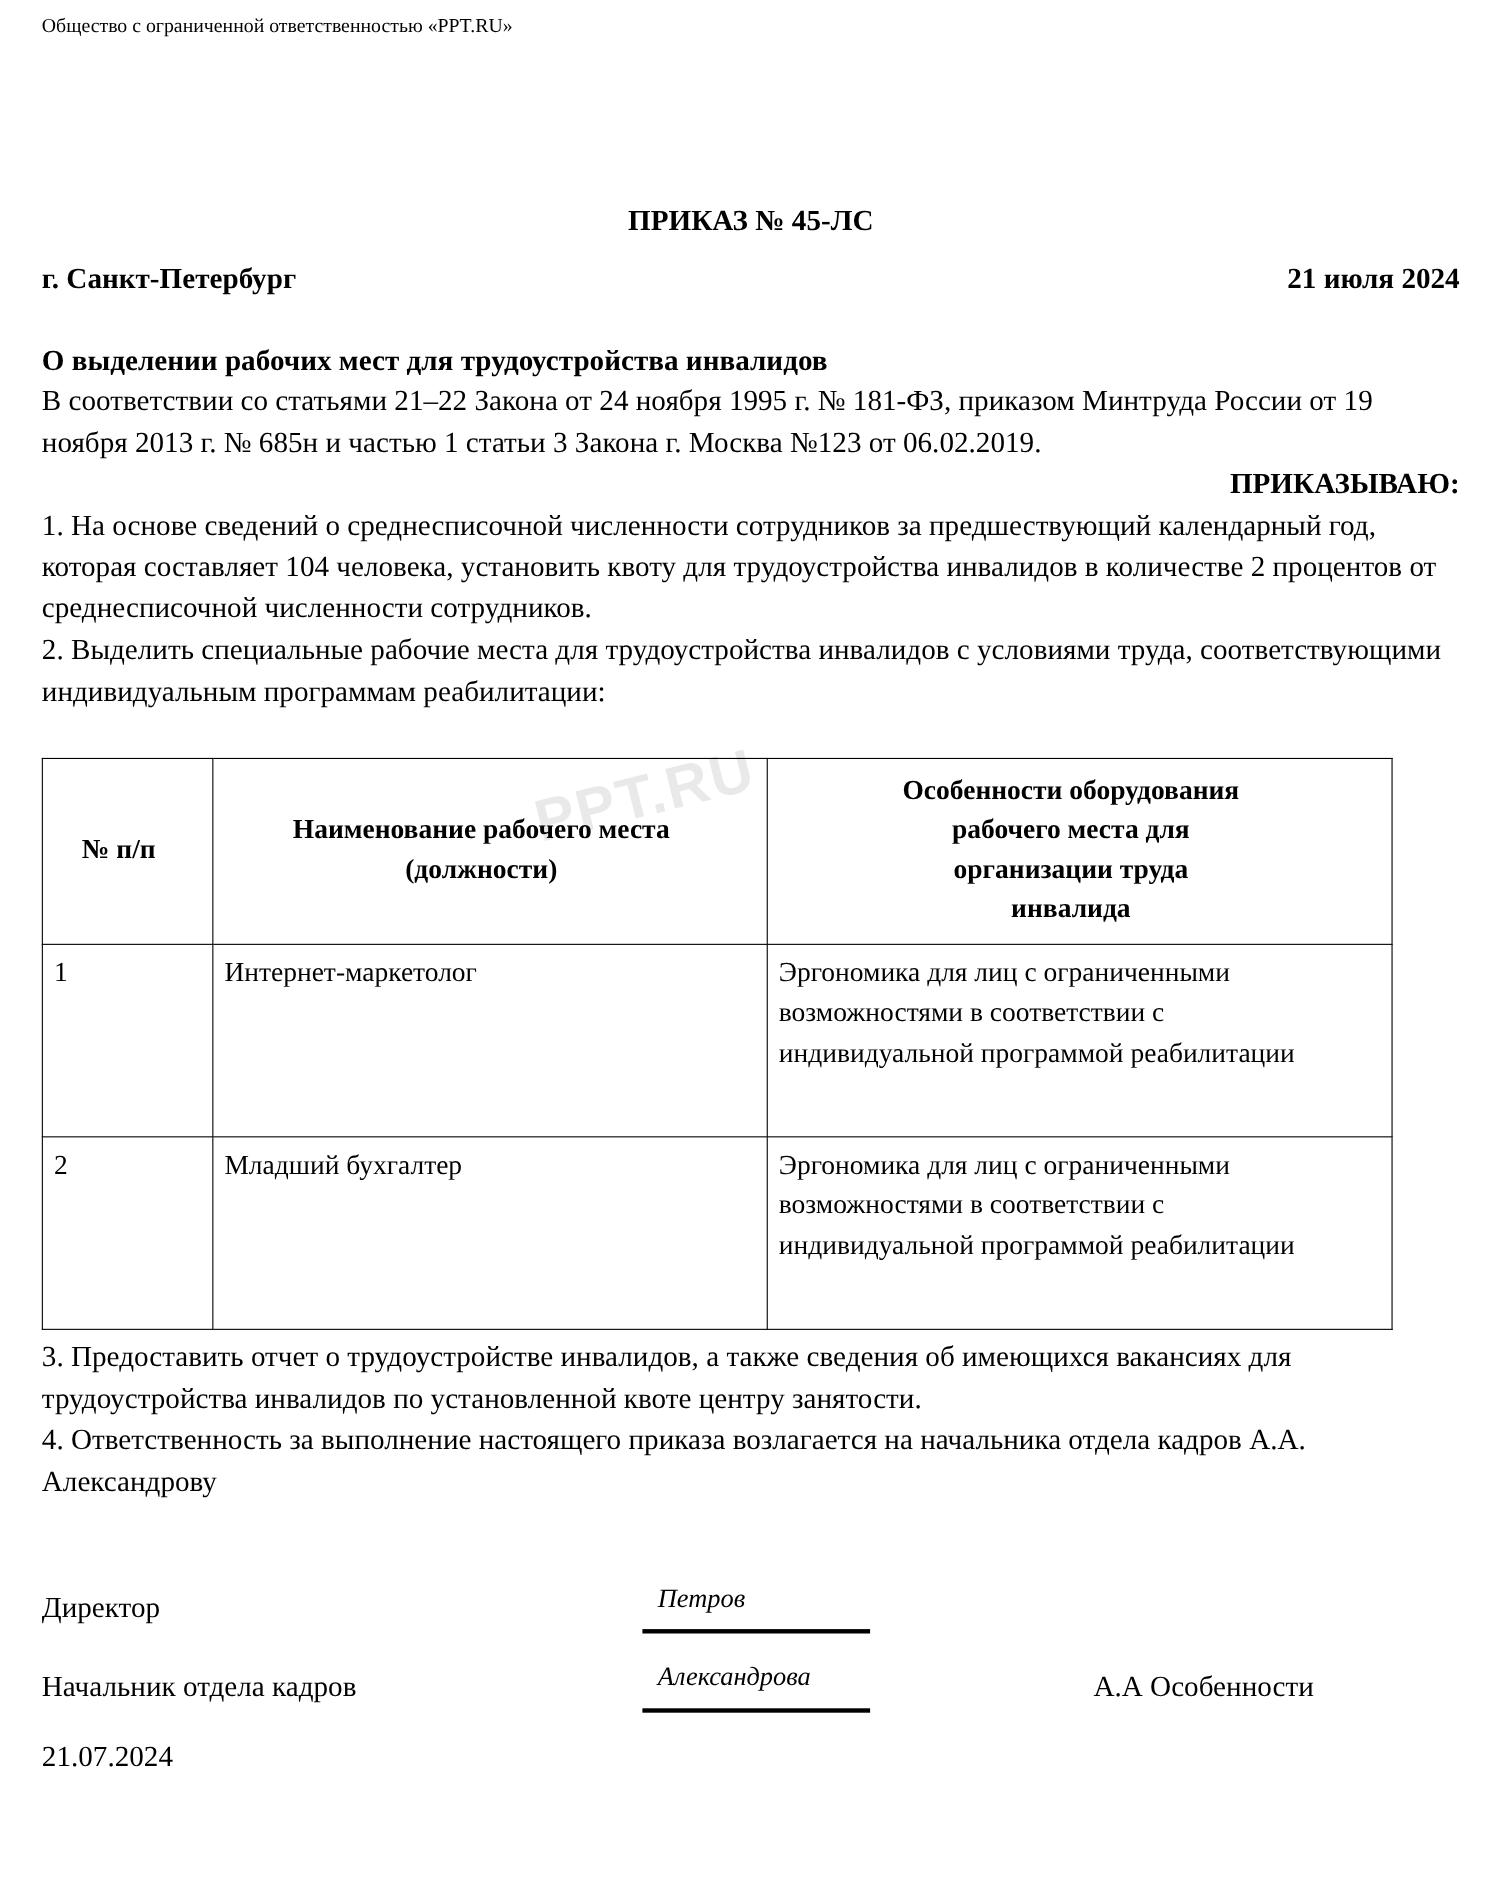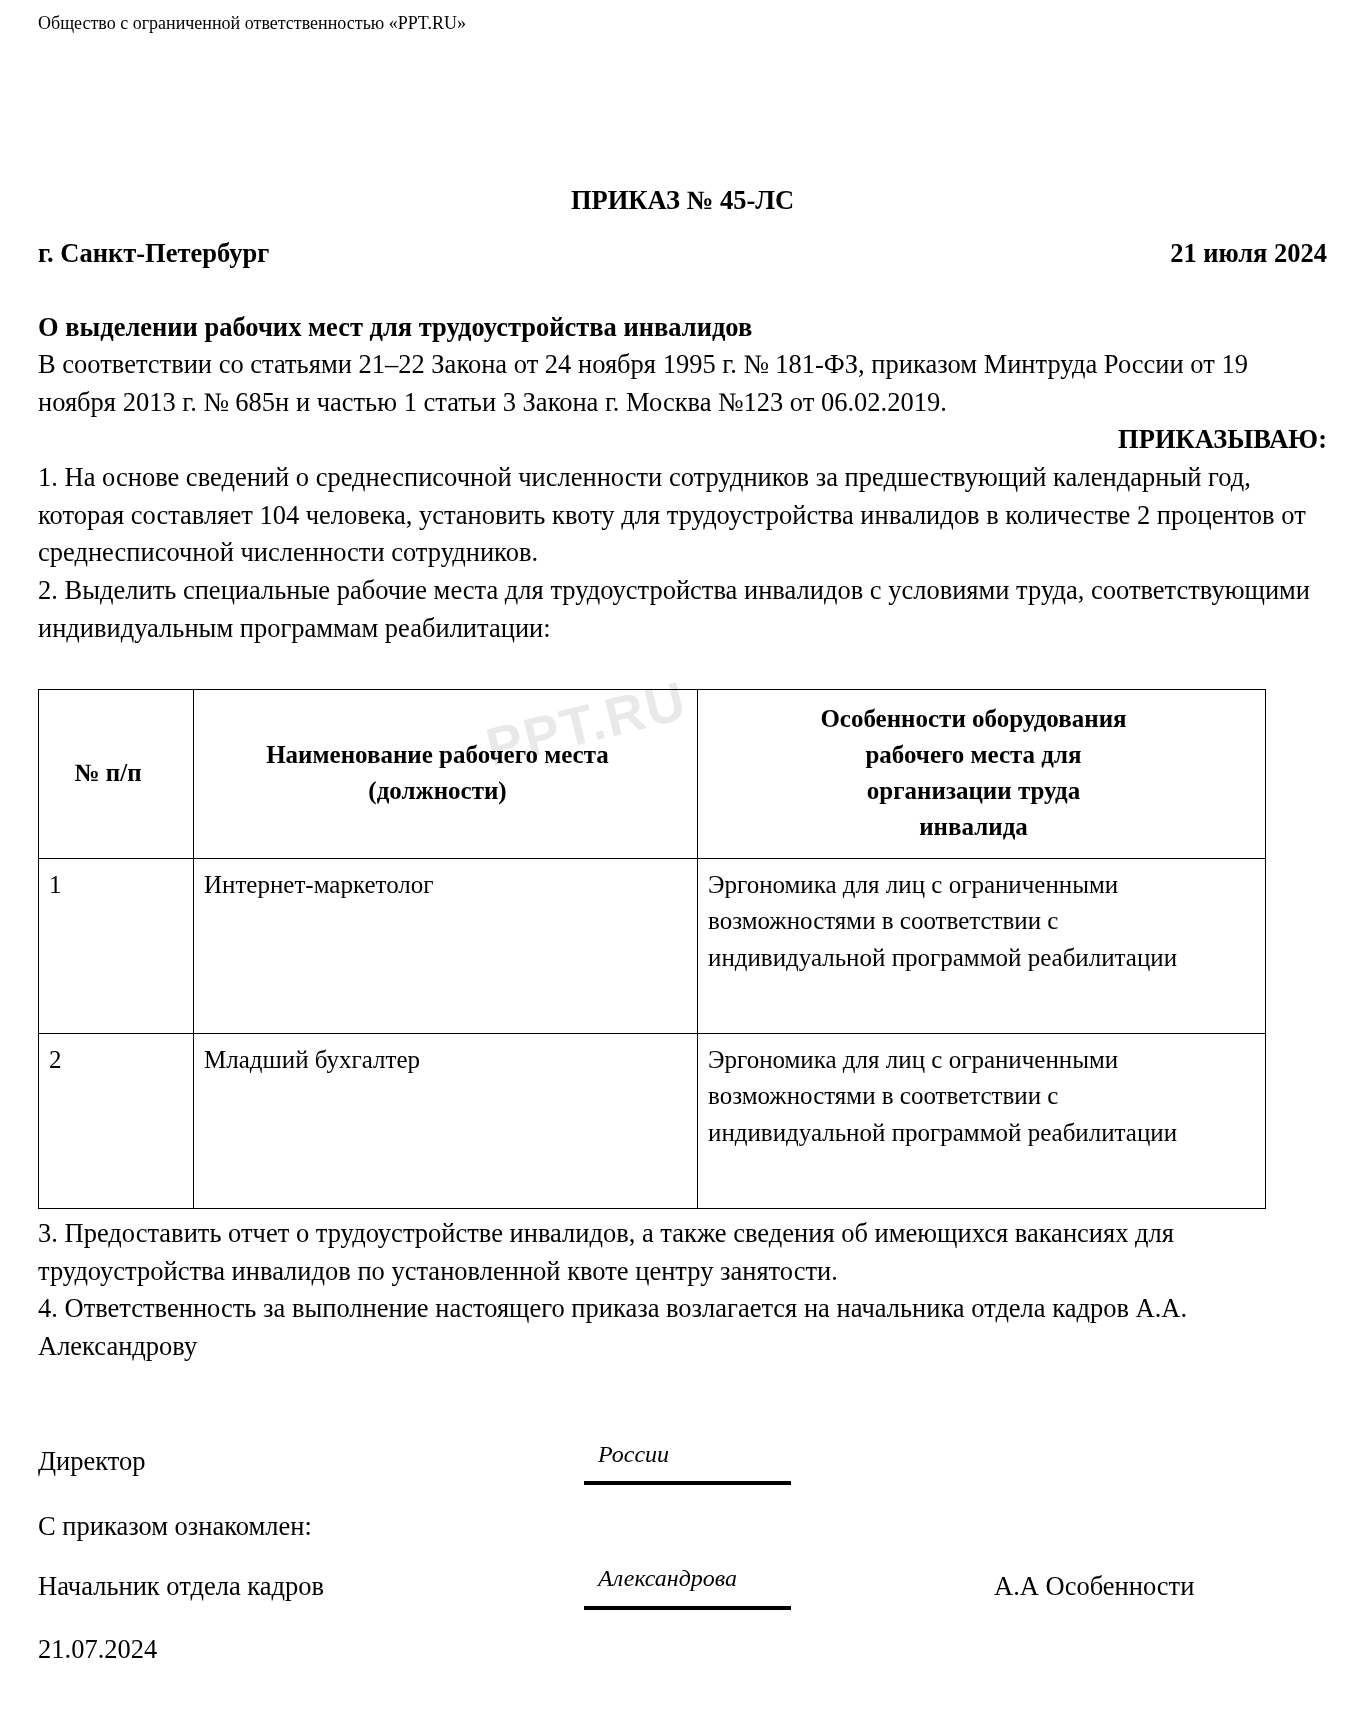--- a/index.html
+++ b/index.html
@@ -234,26 +234,25 @@
 
   <div class="para">3. Предоставить отчет о трудоустройстве инвалидов, а также сведения об имеющихся вакансиях для трудоустройства инвалидов по установленной квоте центру занятости.</div>
 
   <div class="para">4. Ответственность за выполнение настоящего приказа возлагается на начальника отдела кадров А.А. Александрову</div>
 
   <div class="sign-block">
 
     <div class="sign-row">
       <div class="sign-role">Директор</div>
       <div class="sign-sig">
-        <span class="sig-name">России</span>
+        <span class="sig-name">Петров</span>
         <span class="sig-rule"></span>
       </div>
     </div>
 
-    <div class="ack-line">С приказом ознакомлен:</div>
 
     <div class="spacer-20"></div>
 
     <div class="sign-row">
       <div class="sign-role">Начальник отдела кадров</div>
       <div class="sign-sig">
         <span class="sig-name">Александрова</span>
         <span class="sig-rule"></span>
       </div>
       <div class="sign-fio">А.А  Особенности</div>

